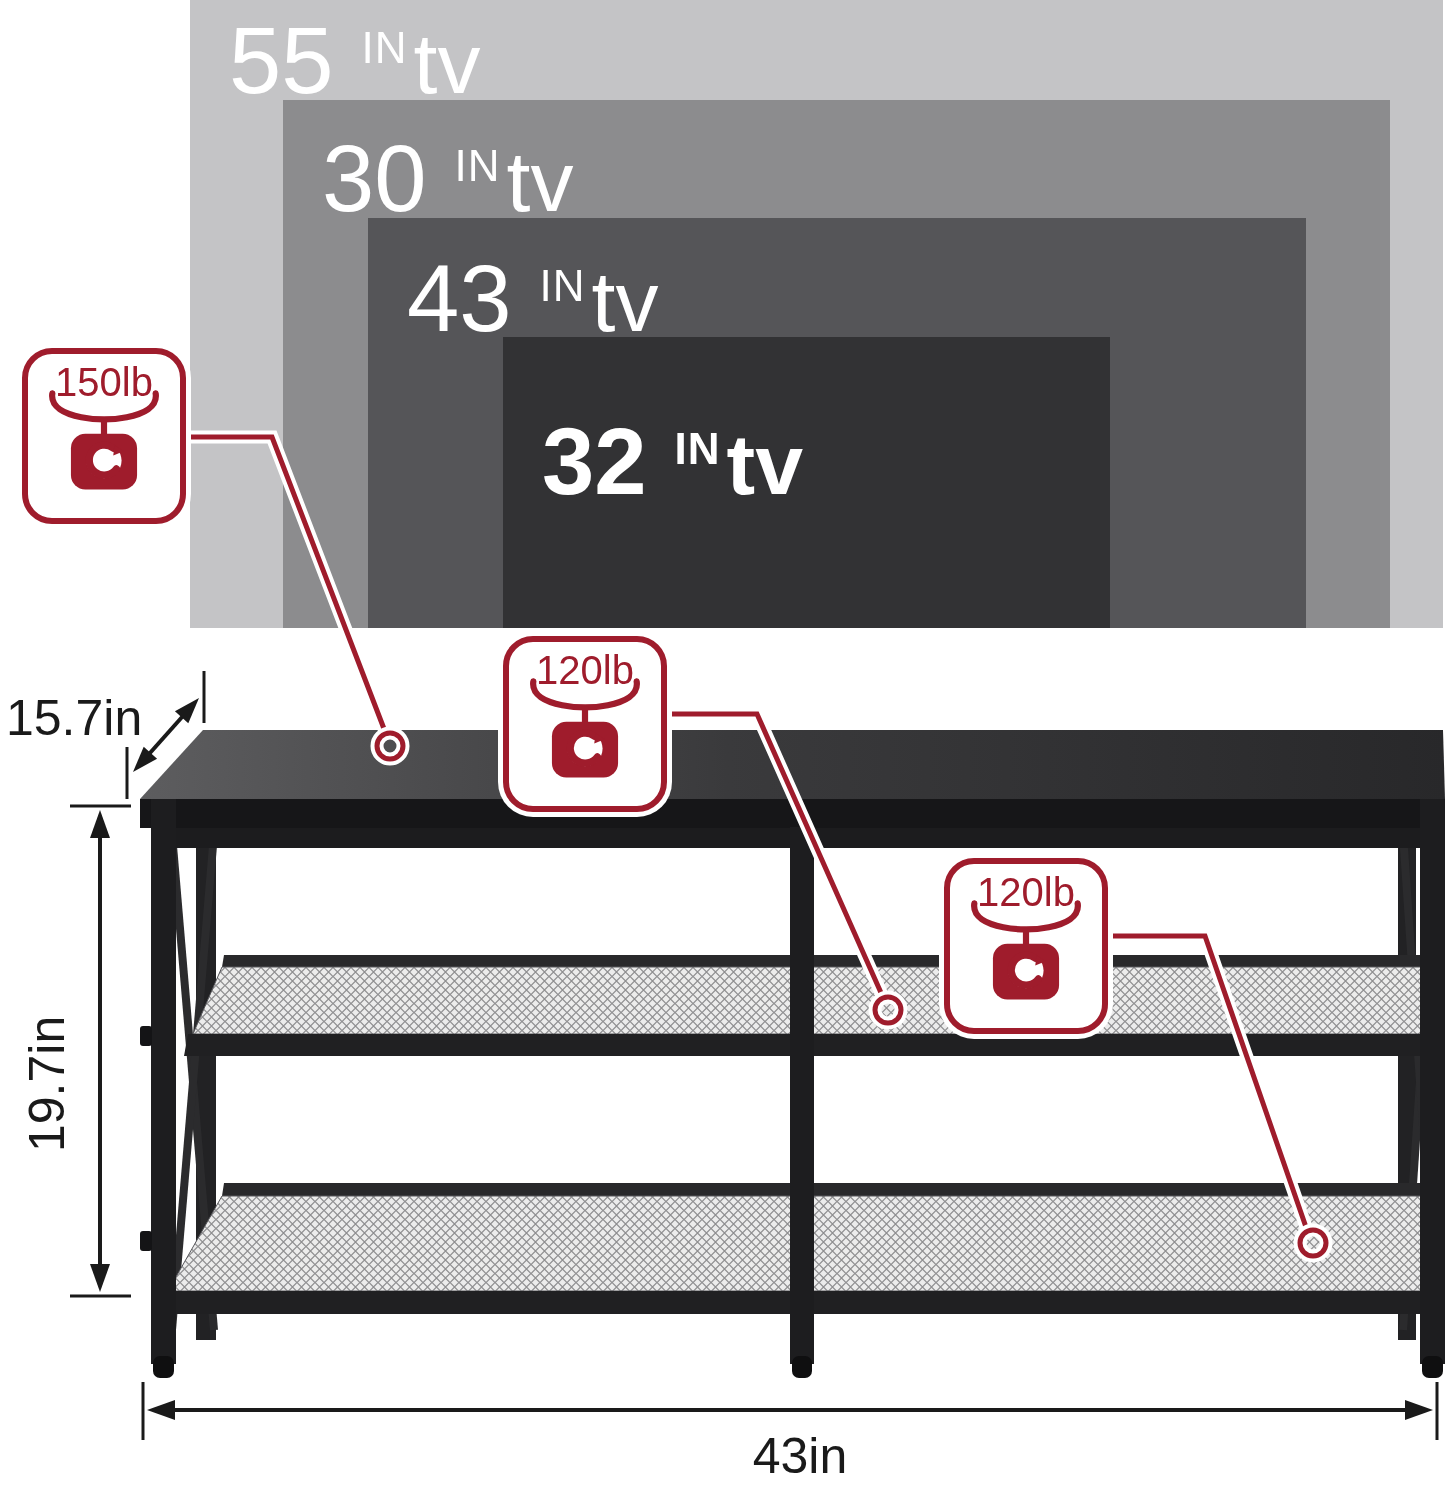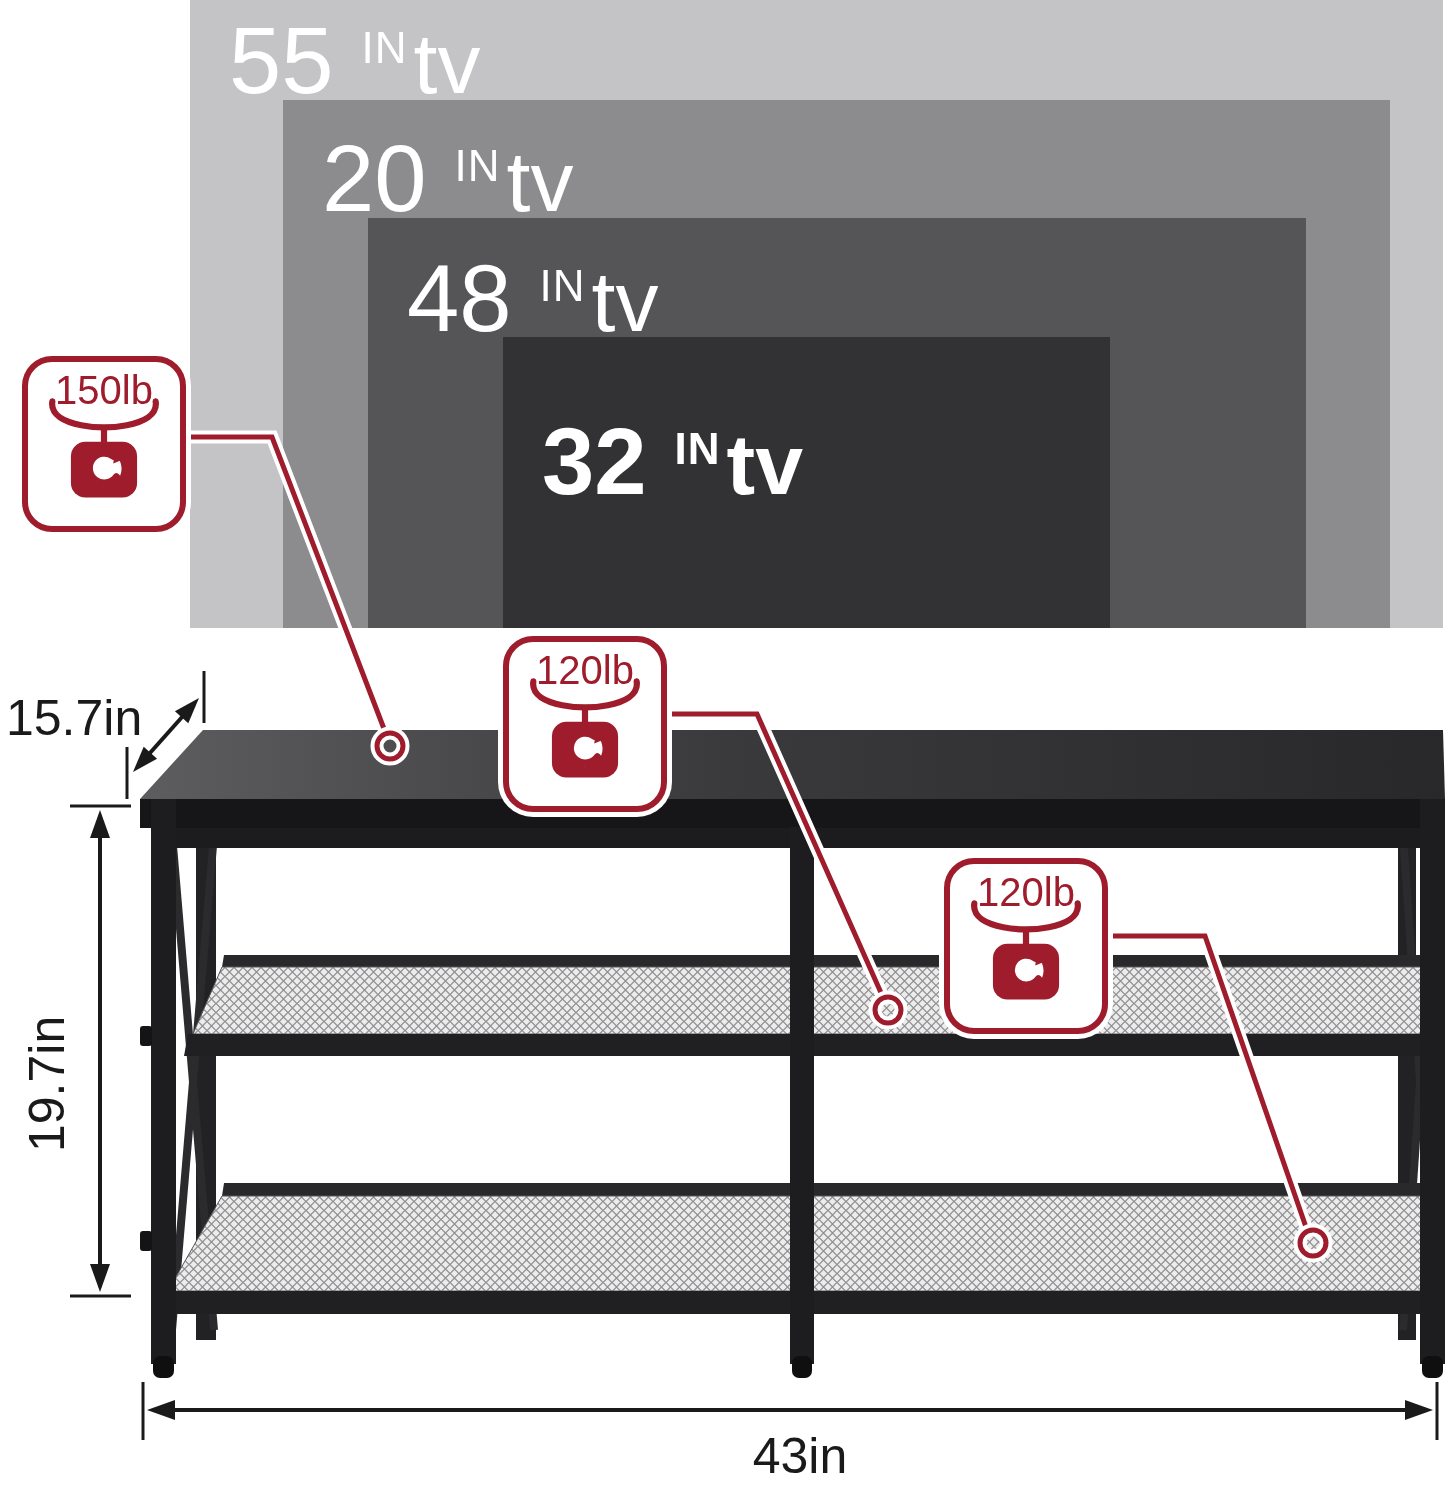--- a/index.html
+++ b/index.html
@@ -30,21 +30,21 @@
   svg.scene{position:absolute;left:0;top:0;width:1445px;height:1485px;}
   svg text{font-family:"Liberation Sans",sans-serif;fill:#1a1a1a;}
   
   .badge{
     position:absolute;width:152px;height:164px;background:#fff;
     border:6px solid #9f1c2c;border-radius:30px;
     box-shadow:0 0 0 5px #fff;
     display:flex;flex-direction:column;align-items:center;
     z-index:5;
   }
-  .badge-top{left:22px;top:356px;}
+  .badge-top{left:22px;top:348px;}
   .badge-mid{left:503px;top:636px;}
   .badge-right{left:944px;top:858px;}
   .badge-label{
     font-size:40px;color:#9f1c2c;margin-top:8px;line-height:1;white-space:nowrap;
   }
   .scale-svg{width:124px;height:104px;margin-top:-12px;}
   .scale-svg .bowl{fill:none;stroke:#9f1c2c;stroke-width:6;stroke-linecap:round;}
   .scale-svg .stem{stroke:#9f1c2c;stroke-width:6;}
   .scale-svg .body{fill:#9f1c2c;}
   .scale-svg .dial{fill:#fff;}
@@ -56,26 +56,26 @@
 
 <div class="stage">
 
   <div class="tv-rect tv-55">
     <div class="tv-label">
       <span class="num">55</span><span class="unit">IN</span><span class="word">tv</span>
     </div>
   </div>
   <div class="tv-rect tv-50">
     <div class="tv-label">
-      <span class="num">20</span><span class="unit">IN</span><span class="word">tv</span>
+      <span class="num">30</span><span class="unit">IN</span><span class="word">tv</span>
     </div>
   </div>
   <div class="tv-rect tv-43">
     <div class="tv-label">
-      <span class="num">48</span><span class="unit">IN</span><span class="word">tv</span>
+      <span class="num">43</span><span class="unit">IN</span><span class="word">tv</span>
     </div>
   </div>
   <div class="tv-rect tv-32">
     <div class="tv-label">
       <span class="num">32</span><span class="unit">IN</span><span class="word">tv</span>
     </div>
   </div>
 
   <svg class="scene" viewBox="0 0 1445 1485">
     <defs>

